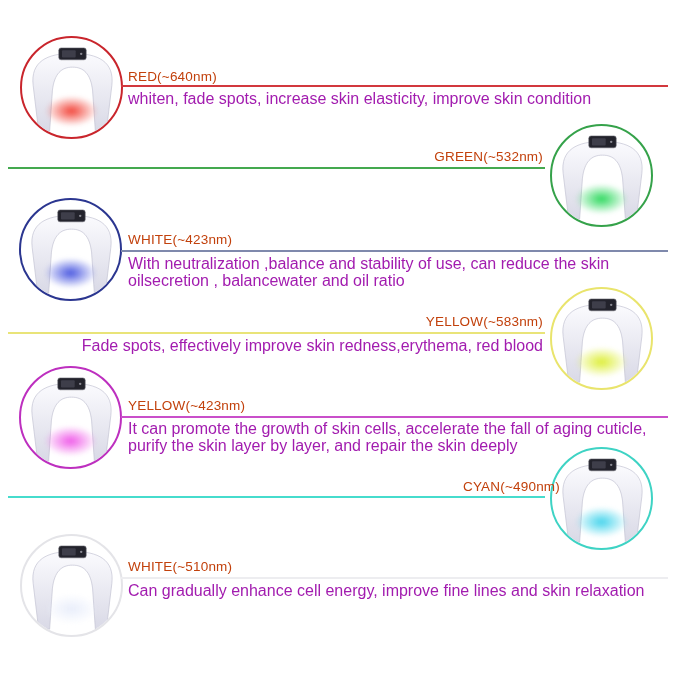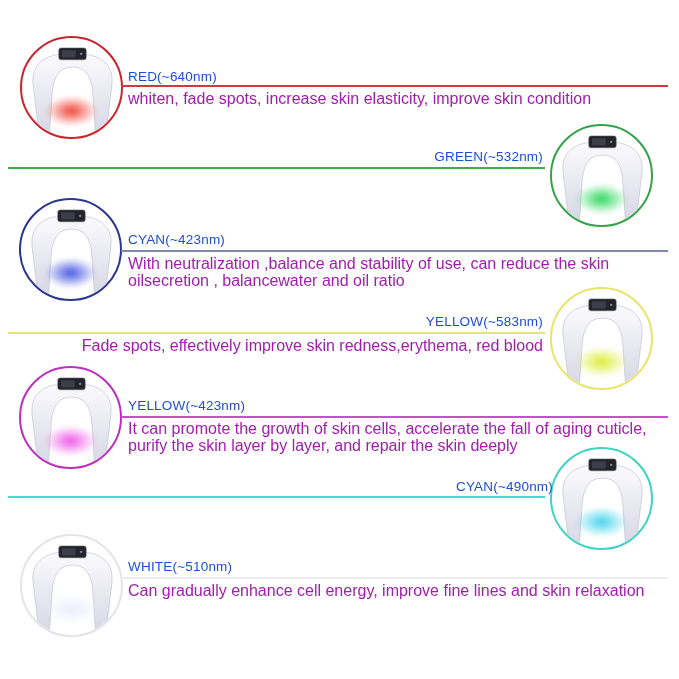--- a/index.html
+++ b/index.html
@@ -13,21 +13,21 @@
     background:#fff;border:2px solid var(--accent,#ccc);box-sizing:border-box;
     overflow:hidden;
   }
   .device-slot{position:absolute;left:4px;top:9px;width:93px;height:86px;}
   .device-slot svg{width:100%;height:100%;display:block;}
   .glow{
     position:absolute;left:13px;bottom:5px;width:73px;height:42px;
     background:radial-gradient(ellipse 50% 50% at 50% 50%, var(--glow,#eee) 0%, rgba(255,255,255,0) 72%);
     filter:blur(2px);
   }
-  .label{position:absolute;font-size:13.5px;color:#1d4ed8;letter-spacing:.2px;}
+  .label{position:absolute;font-size:13.5px;color:#c2410c;letter-spacing:.2px;}
   .rule{position:absolute;height:1.5px;background:var(--line,#ddd);}
   .desc{position:absolute;font-size:16px;color:#a21caf;line-height:17px;}
 
   
   .c0{left:20px;top:36px}
   .l0{left:128px;top:69px}
   .h0{left:121px;top:85px;width:547px}
   .d0{left:128px;top:90px;white-space:nowrap}
   
   .c1{left:550px;top:124px}
@@ -44,21 +44,21 @@
   .l3{top:314px;right:136px;text-align:center}
   .h3{left:8px;top:332px;width:537px}
   .d3{top:337px;right:136px;white-space:nowrap;text-align:right}
   
   .c4{left:19px;top:366px}
   .l4{left:128px;top:398px}
   .h4{left:121px;top:416px;width:547px}
   .d4{left:128px;top:420px;width:556px}
   
   .c5{left:550px;top:447px}
-  .l5{top:479px;right:126px;text-align:right}
+  .l5{top:479px;right:119px;text-align:right}
   .h5{left:8px;top:496px;width:537px}
   .d5{top:501px;right:136px;white-space:nowrap;text-align:right}
   
   .c6{left:20px;top:534px}
   .l6{left:128px;top:559px}
   .h6{left:121px;top:577px;width:547px}
   .d6{left:128px;top:582px;white-space:nowrap}
 </style>
 </head>
 <body>
@@ -121,21 +121,21 @@
       </linearGradient>
     </defs>
     <path d="M13,92 L7,42 C4,16 22,7 50,7 C78,7 96,16 93,42 L87,92 L75,92 L72,48 C70,29 62,22 50,22 C38,22 30,29 28,48 L25,92 Z" fill="url(#bodyG)" stroke="#c6c6d4" stroke-width="0.8"></path>
     <rect x="35" y="1" width="30" height="13" rx="2.5" fill="#23232c" stroke="#6a6a74" stroke-width="0.6"></rect>
     <rect x="38.5" y="3.6" width="15" height="7.8" rx="1" fill="#3e3e4a"></rect>
     <circle cx="59.5" cy="7.5" r="1.3" fill="#8a8a94"></circle>
   </svg>
 </div>
       <div class="glow"></div>
     </div>
-    <div class="label l2">CYAN(~423nm)</div>
+    <div class="label l2">WHITE(~423nm)</div>
     <div class="rule h2"></div>
     <div class="desc d2">With neutralization ,balance and stability of use, can reduce the skin oilsecretion , balancewater and oil ratio</div>
   </div>
 
   <div class="row" style="--accent: #e9e46c; --line: #e9e478; --glow: #ddee38;">
     <div class="circle c3">
       <div class="device-slot">
   <svg viewBox="0 0 100 94" xmlns="http://www.w3.org/2000/svg">
     <defs>
       <linearGradient id="bodyG" x1="0" y1="0" x2="0" y2="1">

